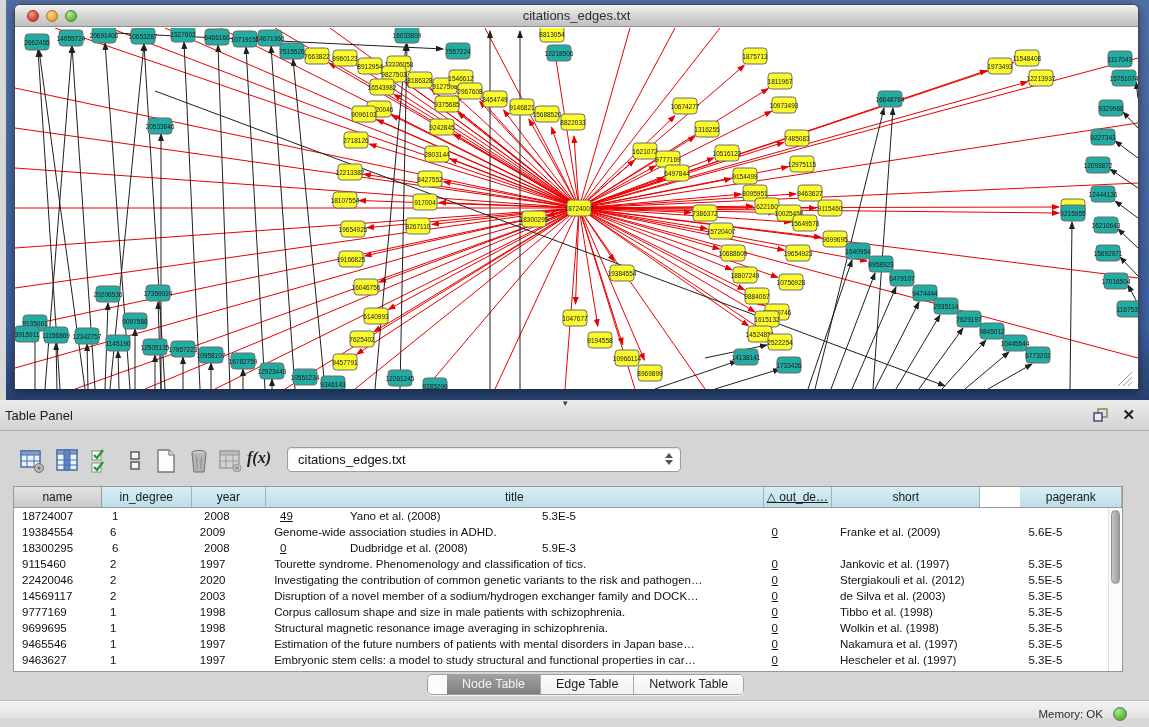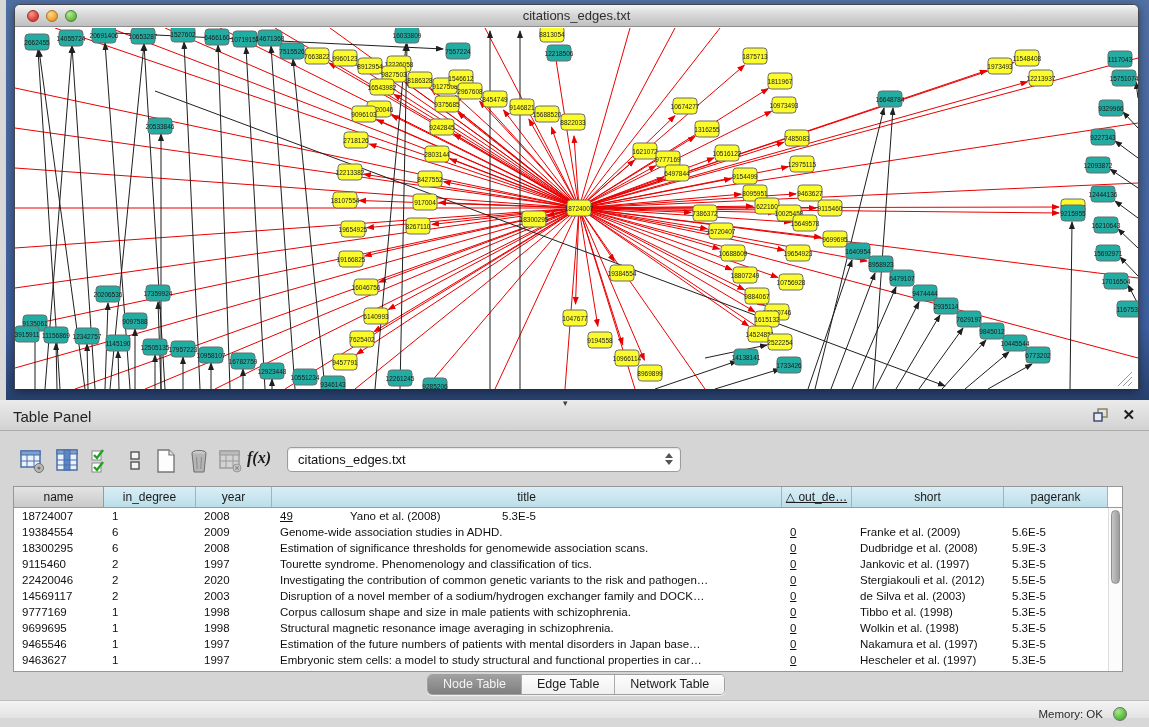--- a/index.html
+++ b/index.html
@@ -19,21 +19,21 @@
   .light { width:12px; height:12px; border-radius:50%; position:absolute; top:5px; }
   #light-red   { left:12px; background:radial-gradient(circle at 35% 30%,#F59A90,#E0443E 60%,#B03028); border:1px solid #9e2f28;}
   #light-yellow{ left:31px; background:radial-gradient(circle at 35% 30%,#FAD98C,#F0A73B 60%,#C07F20); border:1px solid #a5761f;}
   #light-green { left:50px; background:radial-gradient(circle at 35% 30%,#B9E996,#6FBF4C 60%,#4C9A34); border:1px solid #448a2d;}
   #win-title { text-align:center; font-size:13px; line-height:21px; color:#2e2e2e; }
   #net-canvas { position:absolute; top:23px; left:0; width:1123px; height:361px; background:#fff; overflow:hidden; }
 
   
   #panel-header { position:absolute; top:400px; left:0; width:1149px; height:31px;
                   background:linear-gradient(#EBEBEB,#D2D2D2); border-bottom:1px solid #ACACAC; }
-  #panel-title { position:absolute; left:13px; top:8px; font-size:15px; color:#222; }
+  #panel-title { position:absolute; left:5px; top:8px; font-size:13px; color:#222; }
   #divider-grip { position:absolute; left:563px; top:-2px; font-size:9px; color:#3c3c3c; }
   #float-icon { position:absolute; right:40px; top:8px; width:16px; height:15px; }
   #close-icon { position:absolute; right:14px; top:6px; font-size:15px; font-weight:bold; color:#1c1c1c; line-height:18px; }
 
   #panel-body { position:absolute; top:431px; left:0; width:1149px; height:269px; background:#D5D5D5; }
 
   
   .tbicon { position:absolute; top:447px; width:28px; height:28px; }
   #fx-label { position:absolute; left:247px; top:449px; font-family:"Liberation Serif",serif;
               font-style:italic; font-weight:bold; font-size:16px; color:#1a1a1a; }
@@ -49,29 +49,29 @@
   #table-wrap { position:absolute; left:13px; top:486px; width:1110px; height:186px;
                 border:1px solid #979797; background:#fff; overflow:hidden; }
   #thead { display:flex; height:21px; border-bottom:1px solid #9a9a9a; }
   .hcell { border-right:1px solid #9FB4BC; background:linear-gradient(#D9EEF6,#BCDEE9);
            font-size:12px; line-height:20px; color:#1a1a1a; text-align:center;
            white-space:nowrap; overflow:hidden; }
   .hcell.sel { background:linear-gradient(#E4E4E4,#C9C9C9); border-right:1px solid #9a9a9a; }
   .trow { display:flex; height:16px; }
   .tcell { padding-left:8px; font-size:11.5px; line-height:16px; color:#101010;
            white-space:nowrap; overflow:hidden; }
-  .c0{width:90px;} .c1{width:92px;} .c2{width:76px;} .c3{width:510px;} .c4{width:70px;text-decoration:underline;} .c5{width:152px;} .c6{width:104px;}
+  .c0{width:90px;} .c1{width:92px;} .c2{width:76px;} .c3{width:510px;} .c4{width:70px;text-decoration:underline;} .c5{width:152px;} .c6{width:104px;margin-left:40px;}
   #vscroll { position:absolute; right:0; top:21px; bottom:0; width:14px; background:#FCFCFC; border-left:1px solid #DDD; }
   #vthumb { position:absolute; left:2px; top:2px; width:9px; height:74px; border-radius:5px;
             background:linear-gradient(90deg,#C6C6C6,#9C9C9C); border:1px solid #8f8f8f; }
 
   
   #tabs { position:absolute; left:427px; top:674px; height:21px; display:inline-flex;
           border:1px solid #A0A0A0; border-radius:5px; overflow:hidden;
-          background:#FBFBFB; box-shadow:0 1px 1px rgba(255,255,255,.7); }
+          background:#FBFBFB; box-shadow:0 1px 1px rgba(255,255,255,.7);padding-left:19px; }
   .tab { padding:0 15px; font-size:12.5px; line-height:19px; color:#1d1d1d;
          border-right:1px solid #ABABAB; background:linear-gradient(#FDFDFD,#F0F0F0); }
   .tab:last-child { border-right:none; }
   .tab.sel { background:linear-gradient(#A0A0A0,#7F7F7F); color:#F4F4F4; }
 
   
   #statusbar { position:absolute; top:700px; left:0; width:1149px; height:18px;
                background:linear-gradient(#F3F3F3,#E3E3E3); border-top:1px solid #BDBDBD; }
   #memory-label { position:absolute; right:46px; top:7px; font-size:11.5px; color:#2b2b2b; }
   #memory-led { position:absolute; right:22px; top:6px; width:14px; height:14px; border-radius:50%;
@@ -862,21 +862,20 @@
         <div class="tcell c2">2009</div>
         <div class="tcell c3">Genome-wide association studies in ADHD.</div>
         <div class="tcell c4">0</div>
         <div class="tcell c5">Franke et al. (2009)</div>
         <div class="tcell c6">5.6E-5</div>
       </div>
       <div class="trow">
         <div class="tcell c0">18300295</div>
         <div class="tcell c1">6</div>
         <div class="tcell c2">2008</div>
-        <div class="tcell c3">Estimation of significance thresholds for genomewide association scans.</div>
         <div class="tcell c4">0</div>
         <div class="tcell c5">Dudbridge et al. (2008)</div>
         <div class="tcell c6">5.9E-3</div>
       </div>
       <div class="trow">
         <div class="tcell c0">9115460</div>
         <div class="tcell c1">2</div>
         <div class="tcell c2">1997</div>
         <div class="tcell c3">Tourette syndrome. Phenomenology and classification of tics.</div>
         <div class="tcell c4">0</div>

